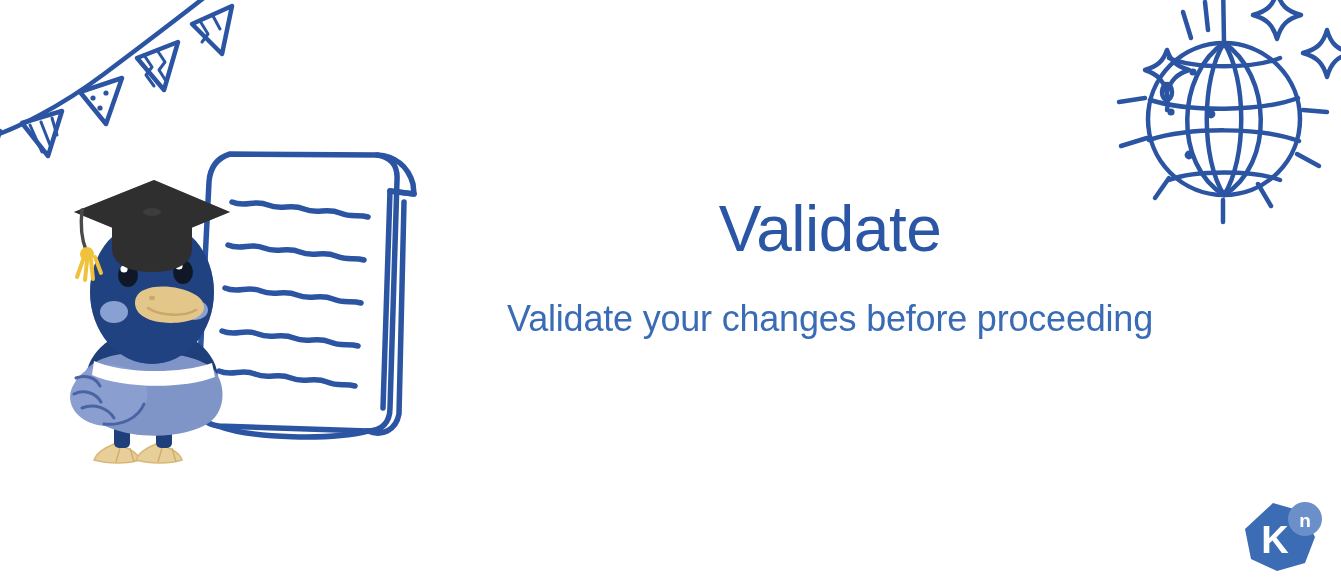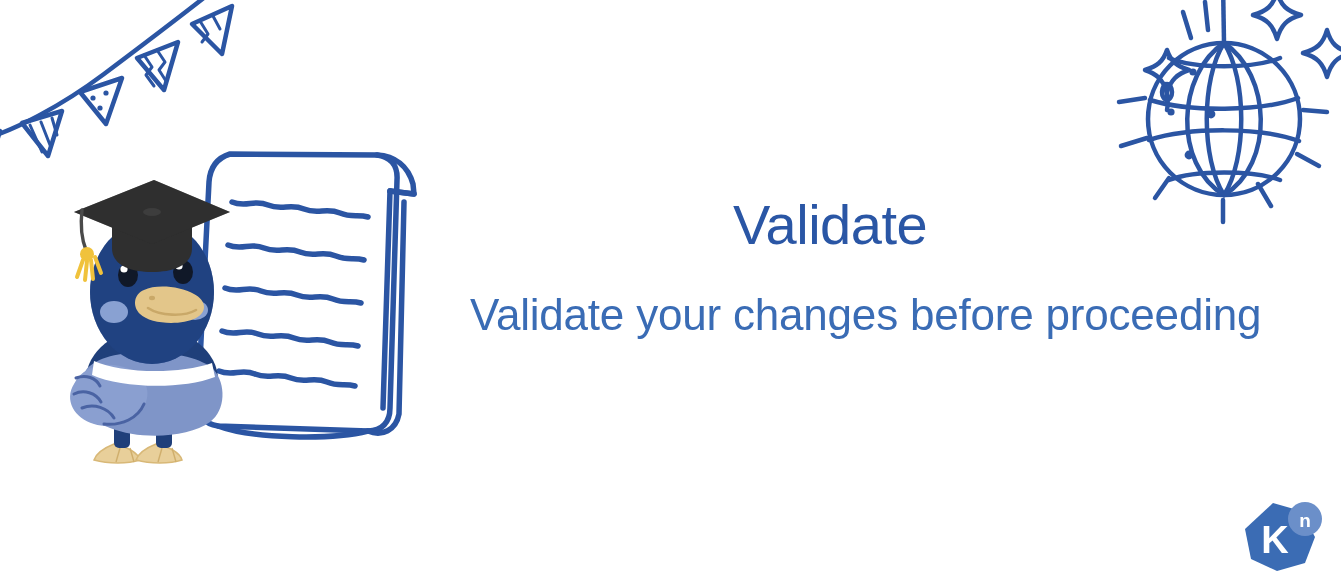--- a/index.html
+++ b/index.html
@@ -49,31 +49,31 @@
   #text-block {
     position: absolute;
     left: 470px;
     top: 196px;
     width: 720px;
     text-align: center;
   }
   #page-title {
     margin: 0;
     font-family: "Liberation Sans", sans-serif;
-    font-size: 56px;
+    font-size: 64px;
     font-weight: 400;
     line-height: 1.05;
     letter-spacing: -0.5px;
     color: #2a56a5;
     white-space: nowrap;
   }
   #page-subtitle {
     margin: 34px 0 0 0;
     font-family: "Liberation Sans", sans-serif;
-    font-size: 44px;
+    font-size: 36px;
     font-weight: 400;
     line-height: 1.2;
     letter-spacing: -0.2px;
     color: #3a6cb5;
     white-space: nowrap;
   }
 
   
   #brand-logo {
     position: absolute;

